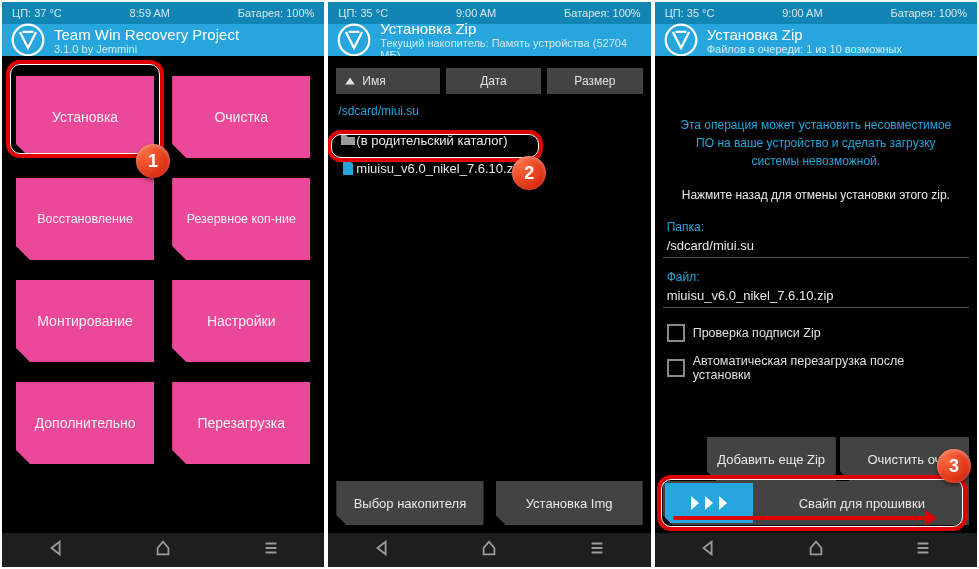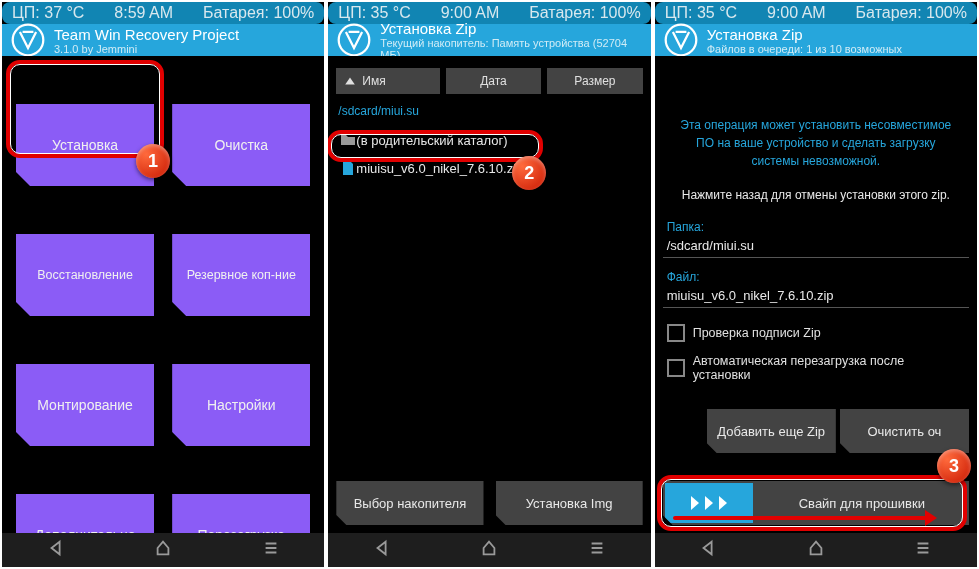--- a/index.html
+++ b/index.html
@@ -1,46 +1,46 @@
 <!DOCTYPE html>
 <html><head>
 <meta charset="utf-8">
 <style>
 * { margin: 0; padding: 0; box-sizing: border-box; font-family: Arial, sans-serif; }
 body { background: #fff; display: flex; gap: 4px; padding: 2px; }
 .phone { width: 324px; height: 565px; background: #000; color: #fff; position: relative; display: flex; flex-direction: column; }
-.statusbar { background: #1185b3; height: 22px; display: flex; justify-content: space-between; align-items: center; padding: 0 10px; font-size: 16px; color: #d8e8ee; border-radius: 8px; }
+.statusbar { background: #1185b3; height: 22px; display: flex; justify-content: space-between; align-items: center; padding: 0 10px; font-size: 11px; color: #d8e8ee; }
 .header { background: #26a6dc; height: 32px; display: flex; align-items: center; padding: 0 8px; }
 .logo-wrap { width: 36px; height: 36px; margin-right: 8px; display: flex; align-items: center; justify-content: center; }
 .title-wrap { display: flex; flex-direction: column; justify-content: center; }
 .title { font-size: 15px; color: #fff; }
 .subtitle { font-size: 11px; color: #d0ecf6; }
 .content { flex: 1; background: #000; padding: 12px 8px; position: relative; overflow: hidden; }
 .grid { display: grid; grid-template-columns: 1fr 1fr; gap: 20px 18px; padding: 8px 6px; }
-.tile { background: #8b5cf6; height: 82px; display: flex; align-items: center; justify-content: center; font-size: 14px; color: #f0f0f0; position: relative; clip-path: polygon(0 0, 100% 0, 100% 100%, 14px 100%, 0 calc(100% - 14px)); margin-top: 28px; }
+.tile { background: #ec4899; height: 82px; display: flex; align-items: center; justify-content: center; font-size: 14px; color: #f0f0f0; position: relative; clip-path: polygon(0 0, 100% 0, 100% 100%, 14px 100%, 0 calc(100% - 14px)); }
 .tile.small-text { font-size: 12.5px; }
 .highlight-red { border: 4px solid #e10000; outline: 1px solid #fff; outline-offset: -5px; border-radius: 14px; position: absolute; pointer-events: none; }
 .badge { position: absolute; width: 34px; height: 34px; border-radius: 50%; background: radial-gradient(circle at 30% 30%, #ff6a3c, #c81600); display: flex; align-items: center; justify-content: center; color: #fff; font-weight: bold; font-size: 18px; box-shadow: inset 0 2px 4px rgba(255,255,255,0.4), 0 2px 4px rgba(0,0,0,0.5); }
 .navbar { height: 34px; background: #1e1e1e; display: flex; justify-content: space-around; align-items: center; }
 .nav-icon { color: #9a9a9a; }
 .sort-row { display: flex; gap: 6px; margin-bottom: 6px; }
 .sort-btn { flex: 1; background: #434343; height: 26px; display: flex; align-items: center; justify-content: center; font-size: 12px; color: #e0e0e0; position: relative; }
 .sort-btn.name-btn { justify-content: flex-start; padding-left: 8px; gap: 6px; }
 .path { color: #26a6dc; font-size: 12px; padding: 4px 2px 8px; }
 .file-row { display: flex; align-items: center; gap: 0; padding: 6px 4px; font-size: 13px; color: #e8e8e8; }
 .file-icon { width: 16px; height: 16px; flex-shrink: 0; }
 .warn-text { color: #26a6dc; font-size: 12px; text-align: center; line-height: 1.5; padding: 4px 8px 12px; margin-top: 44px; }
 .info-text { color: #e8e8e8; font-size: 12px; text-align: center; padding: 6px 0 16px; }
 .field-label { color: #26a6dc; font-size: 12px; padding: 2px 4px; }
 .field-value { color: #e8e8e8; font-size: 13px; padding: 2px 4px 4px; border-bottom: 1px solid #555; margin-bottom: 10px; }
 .check-row { display: flex; align-items: center; gap: 8px; padding: 6px 4px; font-size: 12.5px; color: #e0e0e0; }
 .checkbox { width: 18px; height: 18px; border: 2px solid #888; background: transparent; }
 .bottom-btns { position: absolute; bottom: 8px; left: 8px; right: 8px; display: flex; gap: 12px; }
 .btn { flex: 1; background: #434343; height: 44px; display: flex; align-items: center; justify-content: center; font-size: 13px; color: #e8e8e8; clip-path: polygon(0 0, 100% 0, 100% 100%, 10px 100%, 0 calc(100% - 10px)); }
-.btn-row-upper { position: absolute; bottom: 80px; left: 8px; right: 8px; display: flex; gap: 4px; padding-left: 44px; }
+.btn-row-upper { position: absolute; bottom: 52px; left: 8px; right: 8px; display: flex; gap: 4px; padding-left: 44px; }
 .swipe-bar { background: #434343; height: 44px; display: flex; align-items: center; position: relative; width: 100%; clip-path: polygon(0 0, 100% 0, 100% 100%, 10px 100%, 0 calc(100% - 10px)); }
 .swipe-handle { width: 88px; height: 40px; background: #26a6dc; margin: 2px; display: flex; align-items: center; justify-content: center; gap: 2px; }
 .swipe-text { flex: 1; text-align: center; font-size: 13px; color: #e8e8e8; }
 .arrow-line { position: absolute; height: 4px; background: #e10000; border-radius: 2px; }
 .arrow-line::after { content: ''; position: absolute; right: -10px; top: -6px; border-left: 12px solid #e10000; border-top: 8px solid transparent; border-bottom: 8px solid transparent; }
 </style>
 </head>
 <body>
 
 <div class="phone">

